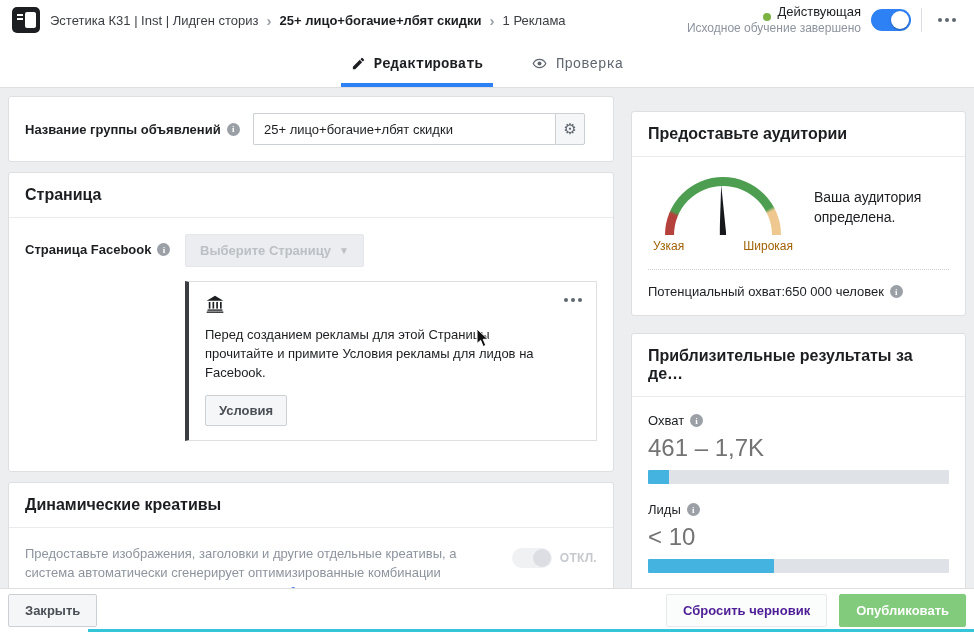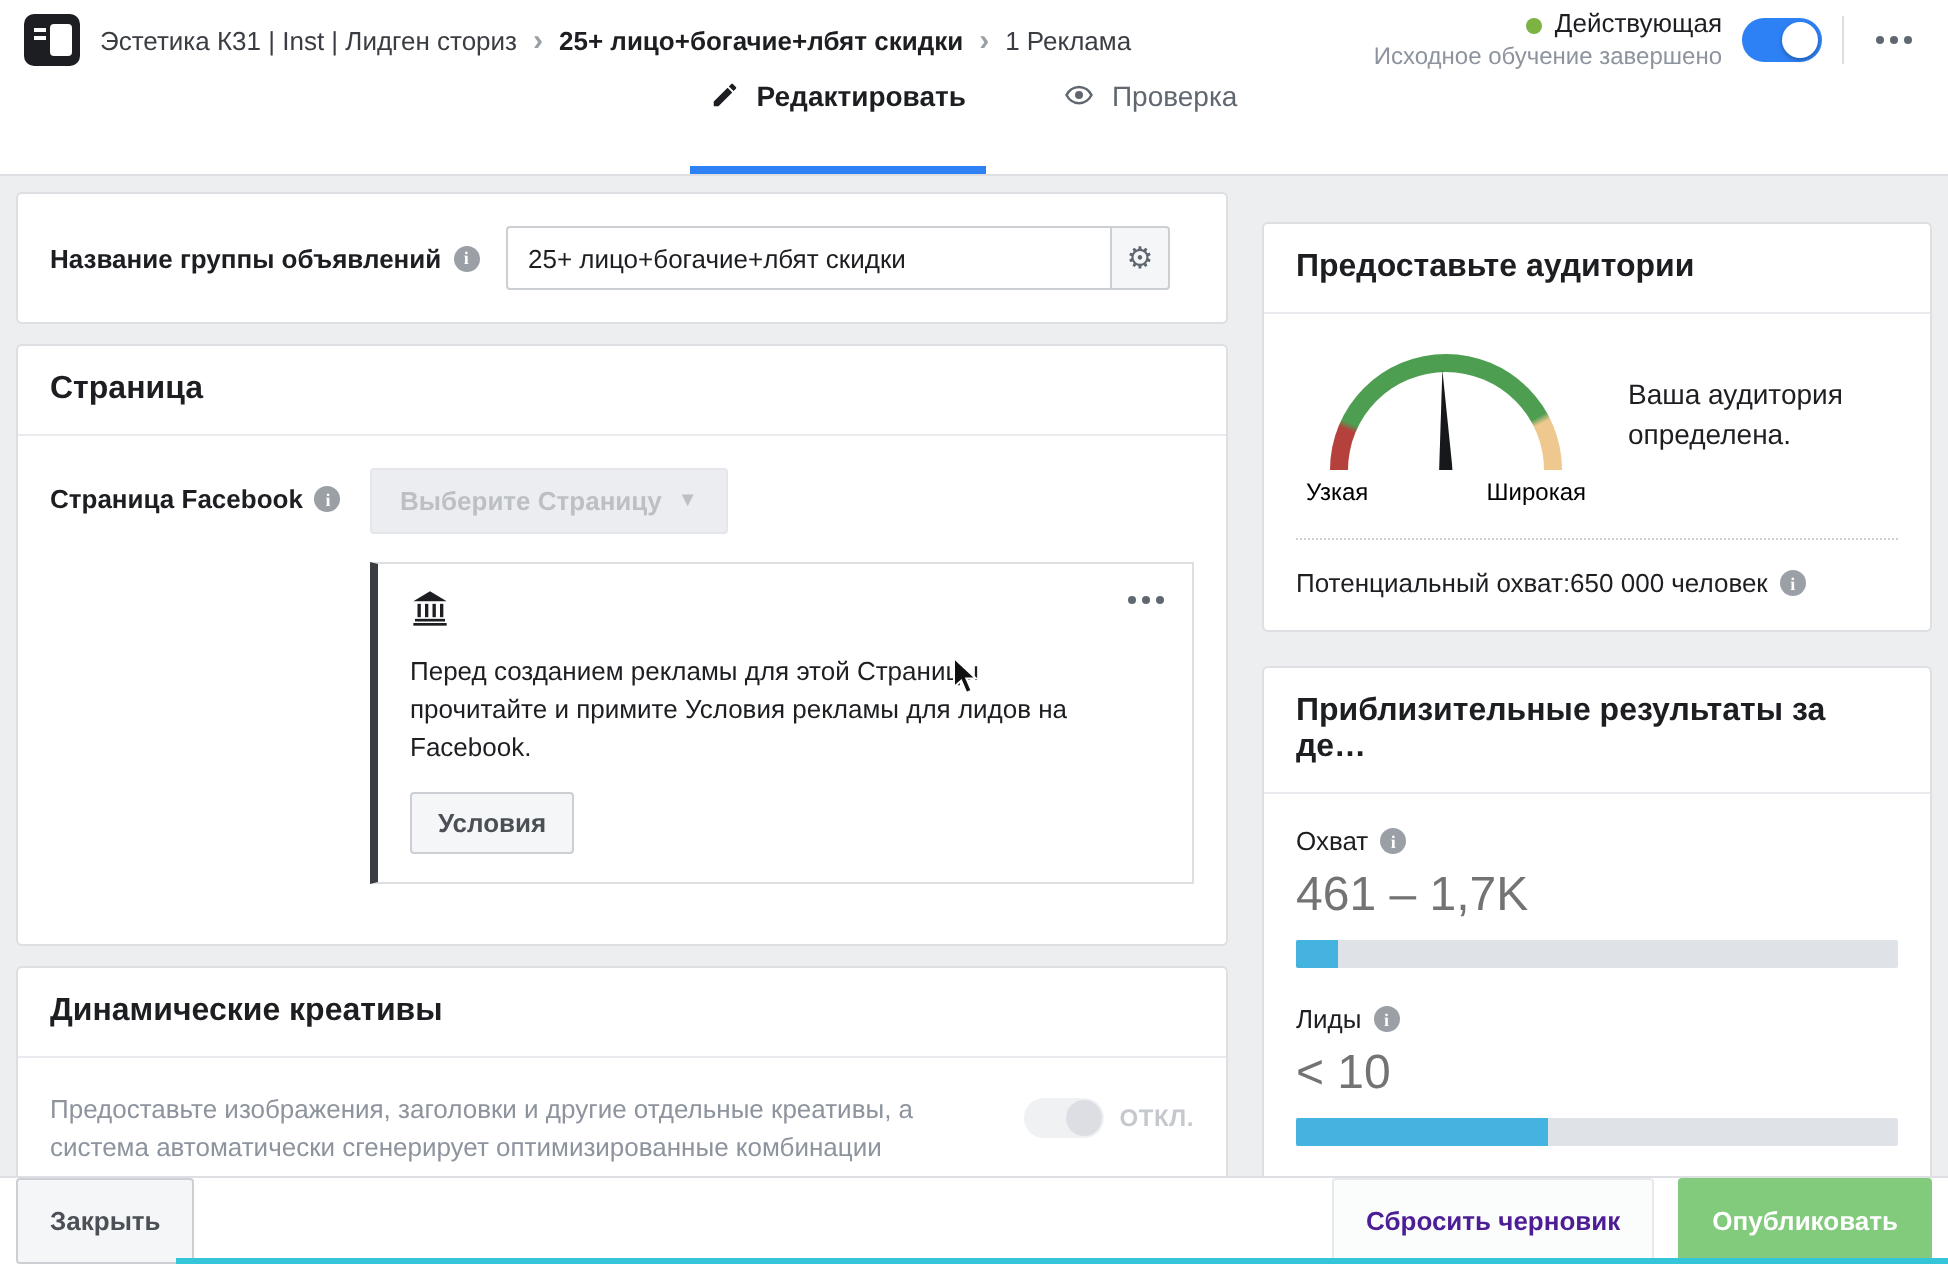--- a/index.html
+++ b/index.html
@@ -19,31 +19,31 @@
   }
   .app-icon .pane { position:absolute; right:4px; top:5px; width:11px; height:16px; background:#fff; border-radius:2px; }
   .app-icon .bar  { position:absolute; left:5px; width:6px; height:2px; background:#fff; }
   .app-icon .b1 { top:7px; } .app-icon .b2 { top:11px; }
   .crumbs { display:flex; align-items:center; gap:8px; font-size:13px; flex:1 1 auto; min-width:0; }
   .crumb { color:#3a3d42; white-space:nowrap; cursor:pointer; }
   .crumb.bold { font-weight:bold; color:#1c1e21; }
   .crumb-sep { color:#9aa0a6; font-size:15px; line-height:1; }
   .crumb-sep::after { content:"›"; font-weight:bold; }
   .status-block { text-align:right; line-height:1.25; margin-left:auto; }
-  .status-line { font-size:13px; color:#1c1e21; display:flex; align-items:center; justify-content:flex-end; gap:6px; }
+  .status-line { font-size:13px; color:#1c1e21; display:flex; align-items:flex-end; justify-content:flex-end; gap:6px; }
   .status-dot { width:8px; height:8px; border-radius:50%; background:var(--status-green,#7cb342); display:inline-block; }
   .status-sub { font-size:12px; color:#8d949e; }
   .toggle { width:40px; height:22px; border-radius:11px; background:var(--accent-blue,#2e81f4); position:relative; cursor:pointer; flex:0 0 auto; }
   .toggle .knob { position:absolute; top:2px; right:2px; width:18px; height:18px; border-radius:50%; background:#fff; box-shadow:0 1px 2px rgba(0,0,0,.3); }
   .vdiv { width:1px; height:24px; background:#dadde1; }
   .dots { display:flex; gap:3px; align-items:center; padding:6px; cursor:pointer; }
   .dots i { width:4px; height:4px; border-radius:50%; background:#606770; }
   
   .tabbar { background:#fff; height:48px; display:flex; justify-content:center; gap:40px; border-bottom:1px solid #dddfe2; }
-  .tab { display:flex; align-items:flex-start; gap:8px; font-size:14px; color:#606770; position:relative; cursor:pointer; padding:0 4px; }
+  .tab { display:flex; align-items:center; gap:8px; font-size:14px; color:#606770; position:relative; cursor:pointer; padding:0 4px;font-family:Liberation Mono, monospace; }
   .tab.active { color:#1c1e21; font-weight:bold; }
   .tab.active::after { content:""; position:absolute; left:-6px; right:-6px; bottom:0; height:4px; background:var(--accent-blue,#2e81f4); }
   .tab svg { display:block; }
   
   .main { display:flex; padding:8px; gap:17px; height:544px; overflow:hidden; }
   .col-left { flex:0 0 595px; }
   .col-right { flex:1 1 auto; padding-top:15px; }
   .card { background:#fff; border:1px solid #dddfe2; border-radius:3px; margin-bottom:10px; }
   .card-header { padding:13px 16px; font-size:16px; font-weight:bold; border-bottom:1px solid #e9ebee; }
   .card-body { padding:16px; }
@@ -105,35 +105,35 @@
       var(--gauge-green,#4d9e50) 26deg 150deg,
       var(--gauge-yellow,#eec88e) 154deg 180deg,
       transparent 180deg 360deg);
   }
   .gauge .hole { position:absolute; left:9px; top:9px; width:98px; height:98px; border-radius:50%; background:#fff; }
   .gauge .needle {
     position:absolute; left:50%; bottom:-2px; width:7px; height:52px;
     transform:translateX(-50%) rotate(-2deg); transform-origin:50% 100%;
     clip-path:polygon(50% 0, 100% 100%, 0% 100%); background:#16181b;
   }
-  .gauge-labels { display:flex; justify-content:space-between; width:140px; margin:4px auto 0; font-size:12px; color:#000000; }
+  .gauge-labels { display:flex; justify-content:space-between; width:140px; margin:4px auto 0; font-size:12px; color:#a16207; }
   .aud-status { font-size:14px; color:#1c1e21; line-height:1.45; padding-top:14px; width:130px; }
   .dotted-div { border-top:1px dotted #ccd0d5; margin:16px 0 14px; }
   .reach-line { font-size:13px; color:#1c1e21; display:flex; align-items:center; gap:6px; }
   
   .metric-label { font-size:13px; color:#1c1e21; display:flex; gap:6px; align-items:center; }
   .metric-value { font-size:24px; color:#737373; margin:6px 0 8px; }
   .bar-track { height:14px; background:#dfe2e6; border-radius:1px; overflow:hidden; }
   .bar-fill { height:100%; background:var(--progress-blue,#45b3e0); }
   .metric + .metric { margin-top:18px; }
   .disclaimer { border-top:1px dotted #ccd0d5; margin-top:18px; padding-top:12px; font-size:13px; color:#606770; line-height:1.5; }
   
   .footer {
     position:absolute; left:0; right:0; bottom:0; height:44px; background:#fff;
-    border-top:1px solid #dddfe2; display:flex; padding:0 8px; z-index:5;
+    border-top:1px solid #dddfe2; display:flex; align-items:center; padding:0 8px; z-index:5;
   }
   .btn { border-radius:2px; font-size:13px; font-weight:bold; padding:8px 16px; cursor:pointer; font-family:"Liberation Sans",sans-serif; }
   .btn-close { background:#f5f6f7; border:1px solid #ccd0d5; color:#4b4f56; }
   .footer-right { margin-left:auto; display:flex; gap:12px; }
   .btn-disabled { background:#fbfcfc; border:1px solid #e7e9ec; color:#4c1d95; cursor:default; }
   .btn-publish { background:var(--publish-green,#82ca7c); border:1px solid var(--publish-green,#82ca7c); color:#fff; }
   .bottom-strip { position:absolute; left:88px; right:0; bottom:0; height:3px; background:var(--bottom-cyan,#35c5d9); z-index:9; }
 </style>
 </head>
 <body>

